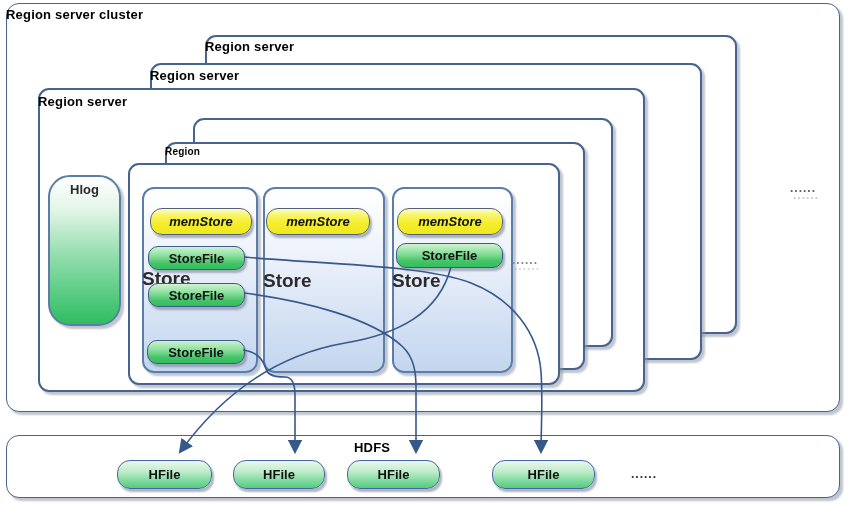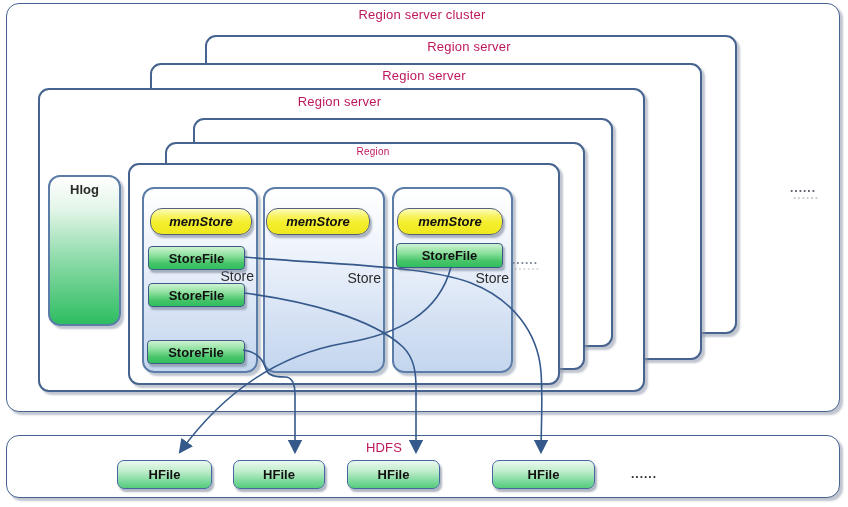--- a/index.html
+++ b/index.html
@@ -6,55 +6,55 @@
   .canvas{
     position:relative;width:848px;height:507px;background:#ffffff;overflow:hidden;
     font-family:"Liberation Sans",sans-serif;-webkit-font-smoothing:antialiased;
   }
   .box{
     position:absolute;background:#ffffff;border:2px solid #46648f;border-radius:11px;
     box-shadow:3px 3px 2px rgba(140,150,168,.55);
   }
   .box.thin{border-width:1.5px;border-radius:13px;}
   .title{
-    position:absolute;text-align:center;color:#be185d;font-size:13px;font-weight:400;
+    position:absolute;text-align:left;color:#000000;font-size:13px;font-weight:700;
     letter-spacing:.2px;white-space:nowrap;z-index:15;
   }
   .storebox{
     position:absolute;border:2px solid #5b7da8;border-radius:12px;z-index:9;
     background:linear-gradient(180deg,#ffffff 0%,#eef3fb 35%,#d6e2f4 70%,#c3d6ee 100%);
     box-shadow:3px 3px 2px rgba(130,142,162,.5);
   }
   .hlog{
     position:absolute;left:48px;top:175px;width:69px;height:147px;z-index:9;
-    border:2px solid #5b7da8;border-radius:12px;
+    border:2px solid #5b7da8;border-radius:22px;
     background:linear-gradient(180deg,#ffffff 0%,#e3f5e8 22%,#8fdcab 55%,#2ebd60 100%);
     box-shadow:3px 3px 2px rgba(130,142,162,.5);
   }
   .hlog .lbl{display:block;text-align:center;margin-top:5px;font-size:13px;font-weight:700;color:#2a2a2a;}
   .pill{
     position:absolute;display:flex;align-items:center;justify-content:center;
     font-size:13px;font-weight:700;color:#111;border-radius:12px;z-index:12;
     box-shadow:2px 3px 2px rgba(110,122,142,.55);white-space:nowrap;
   }
   .pill.mem{
     border:1.5px solid #55617a;
     background:linear-gradient(180deg,#fdfcc0 0%,#f8f462 28%,#f4ee2d 55%,#efe71e 100%);
     font-style:italic;
   }
   .pill.sf{
-    border:1.5px solid #3d5a86;border-radius:4px;
+    border:1.5px solid #3d5a86;border-radius:10px;
     background:linear-gradient(180deg,#cff2d2 0%,#8ae09c 40%,#45c368 75%,#2fbf5e 100%);
   }
   .pill.hf{
-    border:1.5px solid #4667a3;border-radius:7px;
+    border:1.5px solid #4667a3;border-radius:13px;
     background:linear-gradient(180deg,#eaf8ee 0%,#bdecc9 40%,#7cd99c 75%,#55cc7c 100%);
   }
   .storelabel{
-    position:absolute;text-align:right;font-size:14px;font-weight:400;color:#2b2b2b;
+    position:absolute;text-align:left;font-size:19px;font-weight:700;color:#2b2b2b;
     z-index:10;white-space:nowrap;
   }
   .dots{
     position:absolute;font-size:12px;font-weight:700;letter-spacing:1px;line-height:1;
     white-space:nowrap;z-index:16;
   }
   .dots.gray{color:#5a5f6b;text-shadow:3px 7px 0 rgba(150,158,172,.55);}
   .dots.faint{color:#7d8796;text-shadow:2px 6px 0 rgba(160,168,182,.45);}
   .dots.dark{color:#2f2f2f;}
   svg.arrows{position:absolute;left:0;top:0;z-index:30;pointer-events:none;}
@@ -99,21 +99,21 @@
 
   <div class="pill sf" style="left:148px;top:246px;width:95px;height:22px;">StoreFile</div>
   <div class="pill sf" style="left:148px;top:283px;width:95px;height:22px;">StoreFile</div>
   <div class="pill sf" style="left:147px;top:340px;width:96px;height:22px;">StoreFile</div>
   <div class="pill sf" style="left:396px;top:243px;width:105px;height:23px;">StoreFile</div>
 
   <div class="dots faint" style="left:512px;top:254px;">......</div>
   <div class="dots gray" style="left:790px;top:182px;">......</div>
 
   <div class="box thin" style="left:6px;top:435px;width:832px;height:61px;z-index:1;"></div>
-  <div class="title" style="left:341px;top:440px;width:86px;">HDFS</div>
+  <div class="title" style="left:354px;top:440px;width:86px;">HDFS</div>
 
   <div class="pill hf" style="left:117px;top:460px;width:93px;height:27px;">HFile</div>
   <div class="pill hf" style="left:233px;top:460px;width:90px;height:27px;">HFile</div>
   <div class="pill hf" style="left:347px;top:460px;width:91px;height:27px;">HFile</div>
   <div class="pill hf" style="left:492px;top:460px;width:101px;height:27px;">HFile</div>
   <div class="dots dark" style="left:631px;top:468px;">......</div>
 
   <svg class="arrows" width="848" height="507" viewBox="0 0 848 507">
     <defs>
       <marker id="ah" viewBox="0 0 10 10" refX="8.5" refY="5" markerWidth="9" markerHeight="9" orient="auto-start-reverse">

